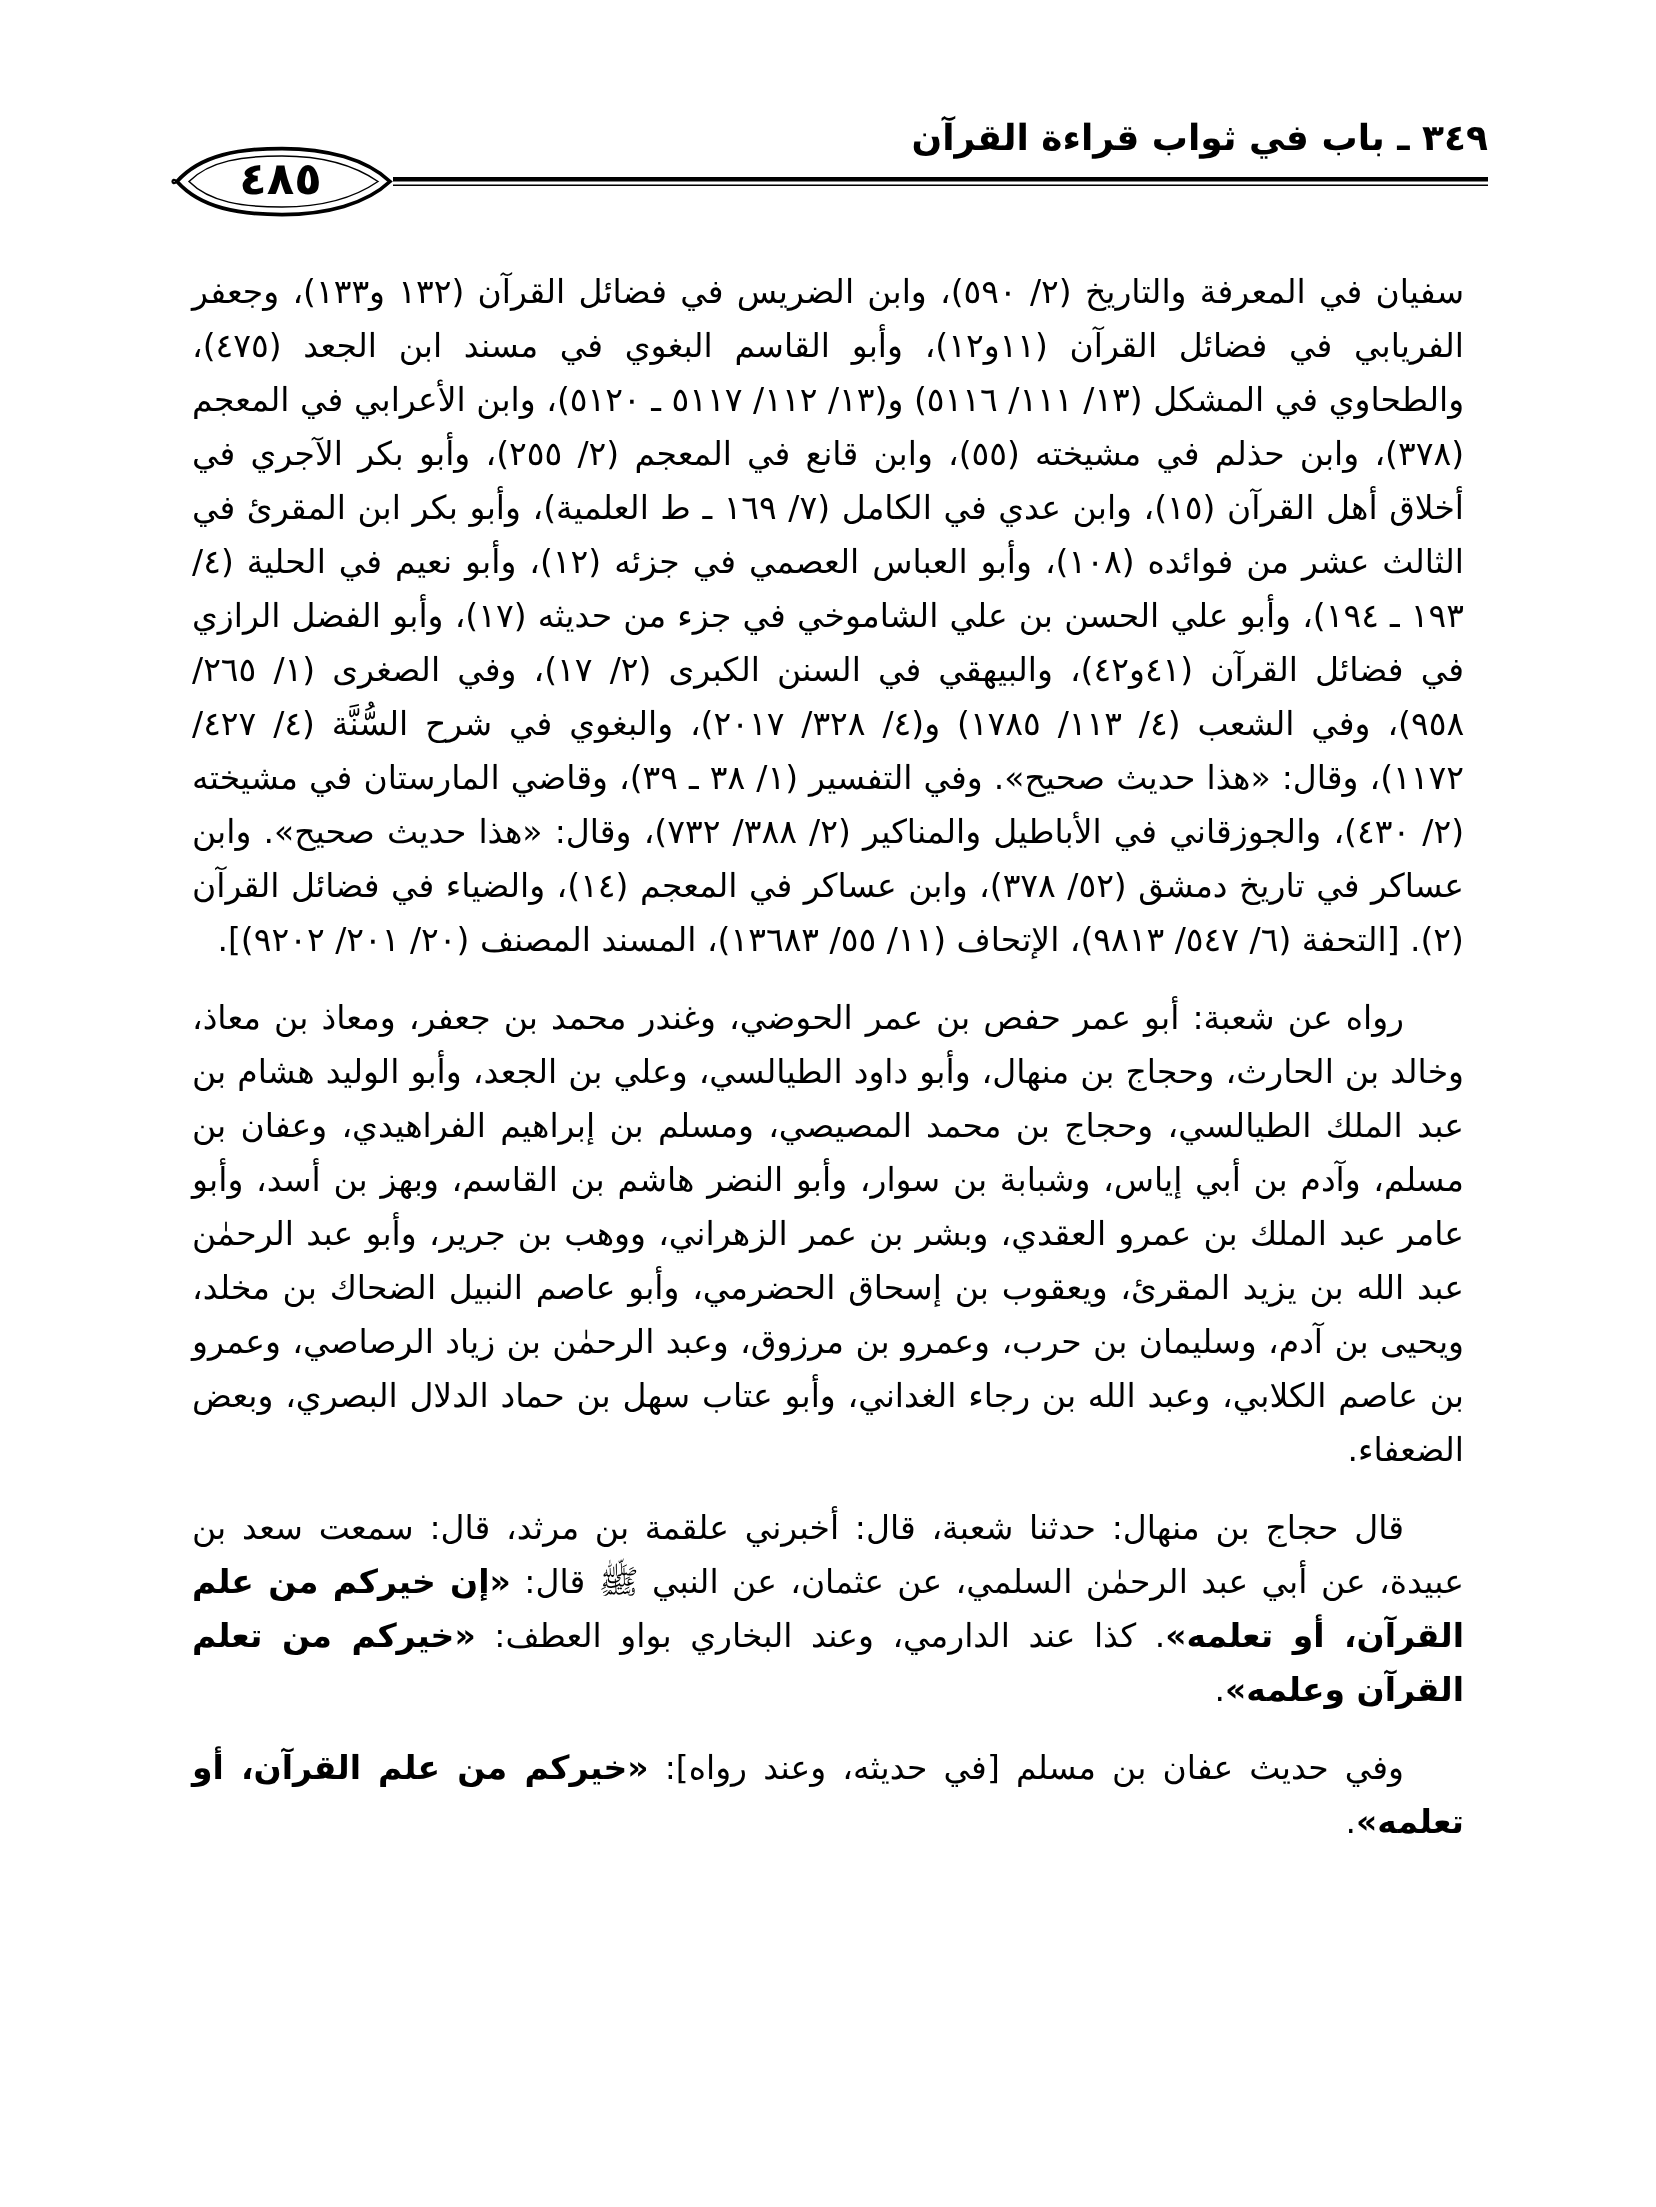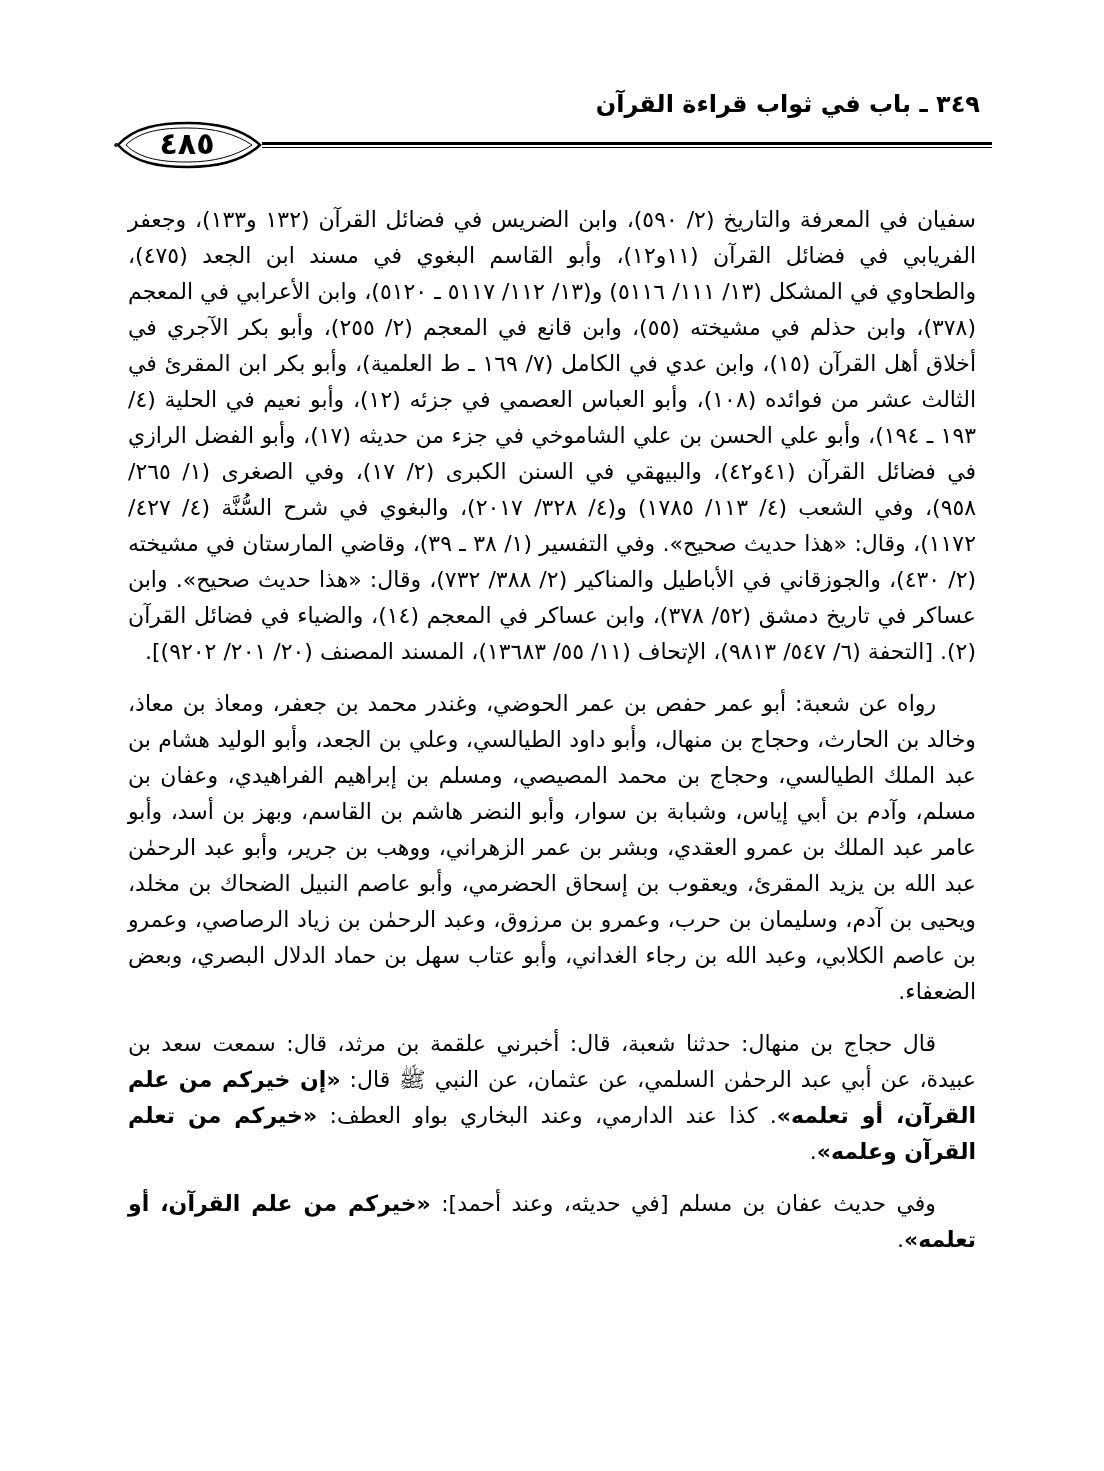--- a/index.html
+++ b/index.html
@@ -28,21 +28,21 @@
     margin-bottom:30px;
   }
   .title-row{
     text-align:right;
     margin:0 0 0 0;
   }
   .chapter-title{
     display:inline-block;
     font-size:24px;
     font-weight:bold;
-    margin:12px;
+    margin:0;
     letter-spacing:0;
   }
   .line-row{
     display:flex;
     align-items:center;
     height:54px;
     margin-top:-12px;
   }
   .header-rule{
     flex:1 1 auto;
@@ -103,16 +103,16 @@
         </svg>
         <span class="page-number">٤٨٥</span>
       </div>
     </div>
   </header>
 
   <main class="body-text">
       <p class="para"><span class="run">سفيان في المعرفة والتاريخ (٢/ ٥٩٠)، وابن الضريس في فضائل القرآن (١٣٢ و١٣٣)، وجعفر الفريابي في فضائل القرآن (١١و١٢)، وأبو القاسم البغوي في مسند ابن الجعد (٤٧٥)، والطحاوي في المشكل (١٣/ ١١١/ ٥١١٦) و(١٣/ ١١٢/ ٥١١٧ ـ ٥١٢٠)، وابن الأعرابي في المعجم (٣٧٨)، وابن حذلم في مشيخته (٥٥)، وابن قانع في المعجم (٢/ ٢٥٥)، وأبو بكر الآجري في أخلاق أهل القرآن (١٥)، وابن عدي في الكامل (٧/ ١٦٩ ـ ط العلمية)، وأبو بكر ابن المقرئ في الثالث عشر من فوائده (١٠٨)، وأبو العباس العصمي في جزئه (١٢)، وأبو نعيم في الحلية (٤/ ١٩٣ ـ ١٩٤)، وأبو علي الحسن بن علي الشاموخي في جزء من حديثه (١٧)، وأبو الفضل الرازي في فضائل القرآن (٤١و٤٢)، والبيهقي في السنن الكبرى (٢/ ١٧)، وفي الصغرى (١/ ٢٦٥/ ٩٥٨)، وفي الشعب (٤/ ١١٣/ ١٧٨٥) و(٤/ ٣٢٨/ ٢٠١٧)، والبغوي في شرح السُّنَّة (٤/ ٤٢٧/ ١١٧٢)، وقال: «هذا حديث صحيح». وفي التفسير (١/ ٣٨ ـ ٣٩)، وقاضي المارستان في مشيخته (٢/ ٤٣٠)، والجوزقاني في الأباطيل والمناكير (٢/ ٣٨٨/ ٧٣٢)، وقال: «هذا حديث صحيح». وابن عساكر في تاريخ دمشق (٥٢/ ٣٧٨)، وابن عساكر في المعجم (١٤)، والضياء في فضائل القرآن (٢). [التحفة (٦/ ٥٤٧/ ٩٨١٣)، الإتحاف (١١/ ٥٥/ ١٣٦٨٣)، المسند المصنف (٢٠/ ٢٠١/ ٩٢٠٢)].</span></p>
       <p class="para indent"><span class="run">رواه عن شعبة: أبو عمر حفص بن عمر الحوضي، وغندر محمد بن جعفر، ومعاذ بن معاذ، وخالد بن الحارث، وحجاج بن منهال، وأبو داود الطيالسي، وعلي بن الجعد، وأبو الوليد هشام بن عبد الملك الطيالسي، وحجاج بن محمد المصيصي، ومسلم بن إبراهيم الفراهيدي، وعفان بن مسلم، وآدم بن أبي إياس، وشبابة بن سوار، وأبو النضر هاشم بن القاسم، وبهز بن أسد، وأبو عامر عبد الملك بن عمرو العقدي، وبشر بن عمر الزهراني، ووهب بن جرير، وأبو عبد الرحمٰن عبد الله بن يزيد المقرئ، ويعقوب بن إسحاق الحضرمي، وأبو عاصم النبيل الضحاك بن مخلد، ويحيى بن آدم، وسليمان بن حرب، وعمرو بن مرزوق، وعبد الرحمٰن بن زياد الرصاصي، وعمرو بن عاصم الكلابي، وعبد الله بن رجاء الغداني، وأبو عتاب سهل بن حماد الدلال البصري، وبعض الضعفاء.</span></p>
       <p class="para indent"><span class="run">قال حجاج بن منهال: حدثنا شعبة، قال: أخبرني علقمة بن مرثد، قال: سمعت سعد بن عبيدة، عن أبي عبد الرحمٰن السلمي، عن عثمان، عن النبي ﷺ قال: </span><span class="run bold">«إن خيركم من علم القرآن، أو تعلمه»</span><span class="run">. كذا عند الدارمي، وعند البخاري بواو العطف: </span><span class="run bold">«خيركم من تعلم القرآن وعلمه»</span><span class="run">.</span></p>
-      <p class="para indent"><span class="run">وفي حديث عفان بن مسلم [في حديثه، وعند أحمد]: </span><span class="run bold">«خيركم من علم القرآن، أو تعلمه»</span><span class="run">.</span></p>
+      <p class="para indent"><span class="run">وفي حديث عفان بن مسلم [في حديثه، وعند رواه]: </span><span class="run bold">«خيركم من علم القرآن، أو تعلمه»</span><span class="run">.</span></p>
     </main>
 
 </div>
 
 </body></html>

